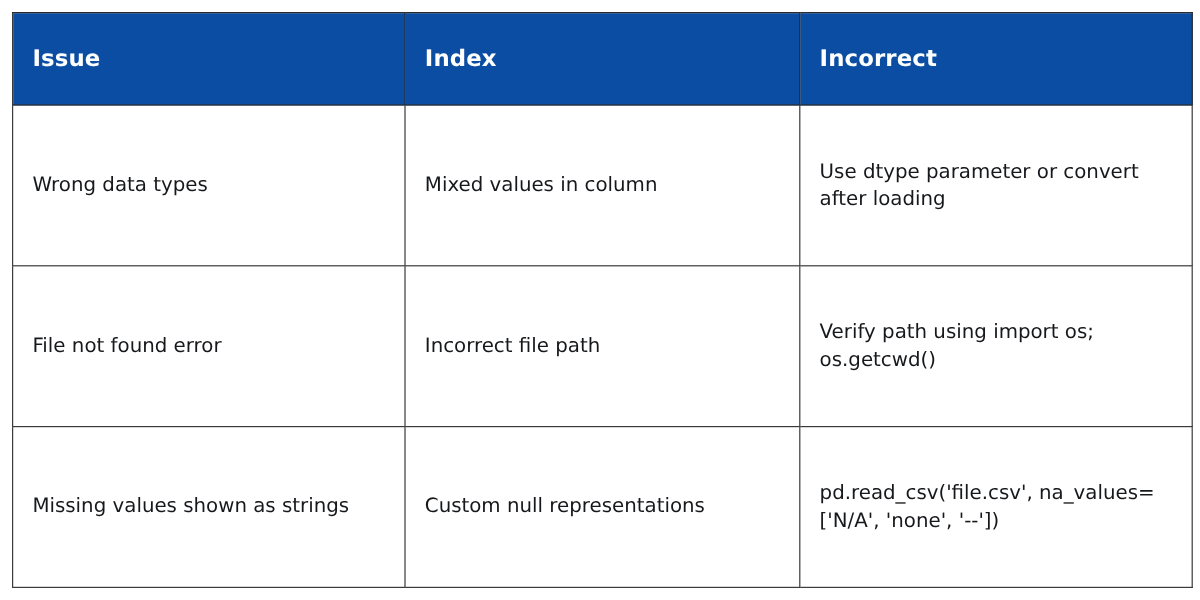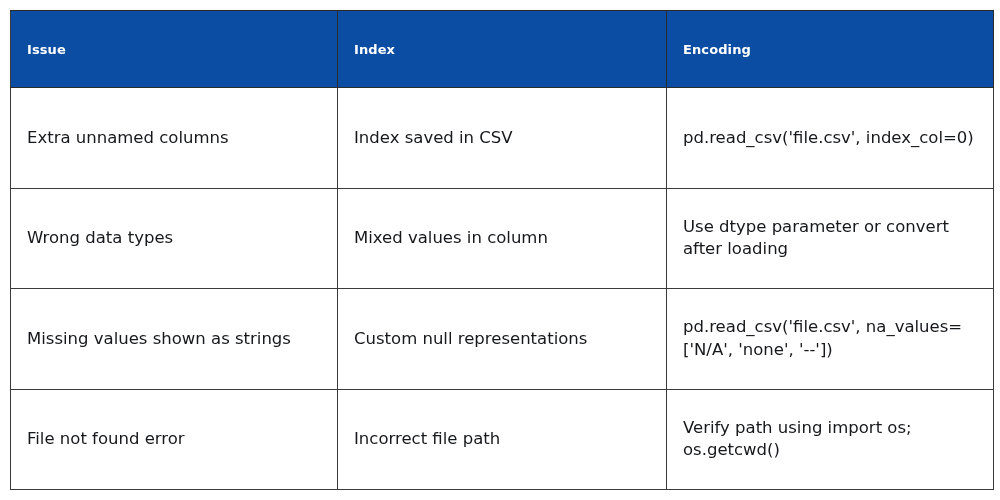--- a/index.html
+++ b/index.html
@@ -39,21 +39,21 @@
   }
 
   table.issues-table col.col-issue   { width: 327px; }
   table.issues-table col.col-cause   { width: 329px; }
   table.issues-table col.col-solution{ width: 327px; }
 
   thead th {
     background: #0B4DA2;
     color: #ffffff;
     font-weight: bold;
-    font-size: 13px;
+    font-size: 19px;
     text-align: left;
     vertical-align: middle;
     padding: 0 16px;
     height: 77px;
     box-sizing: border-box;
     border: 1px solid #2b2b2b;
     letter-spacing: 0.1px;
   }
 
   thead th.first-head { border-left: 1px solid #3a3a3a; }
@@ -85,40 +85,35 @@
     <table class="issues-table">
       <colgroup>
         <col class="col-issue">
         <col class="col-cause">
         <col class="col-solution">
       </colgroup>
       <thead>
         <tr>
           <th class="first-head">Issue</th>
           <th>Index</th>
-          <th>Encoding</th>
+          <th>Incorrect</th>
         </tr>
       </thead>
       <tbody>
-        <tr>
-          <td class="cell-issue">Extra unnamed columns</td>
-          <td class="cell-cause">Index saved in CSV</td>
-          <td class="cell-solution">pd.read_csv('file.csv', index_col=0)</td>
-        </tr>
         <tr>
           <td class="cell-issue">Wrong data types</td>
           <td class="cell-cause">Mixed values in column</td>
           <td class="cell-solution">Use dtype parameter or convert after loading</td>
         </tr>
         <tr>
+          <td class="cell-issue">File not found error</td>
+          <td class="cell-cause">Incorrect file path</td>
+          <td class="cell-solution">Verify path using import os; os.getcwd()</td>
+        </tr>
+        <tr>
           <td class="cell-issue">Missing values shown as strings</td>
           <td class="cell-cause">Custom null representations</td>
           <td class="cell-solution">pd.read_csv('file.csv', na_values=['N/A', 'none', '--'])</td>
-        </tr>
-        <tr>
-          <td class="cell-issue">File not found error</td>
-          <td class="cell-cause">Incorrect file path</td>
-          <td class="cell-solution">Verify path using import os; os.getcwd()</td>
         </tr>
       </tbody>
     </table>
   </div>
 </div>
 
 </body></html>

